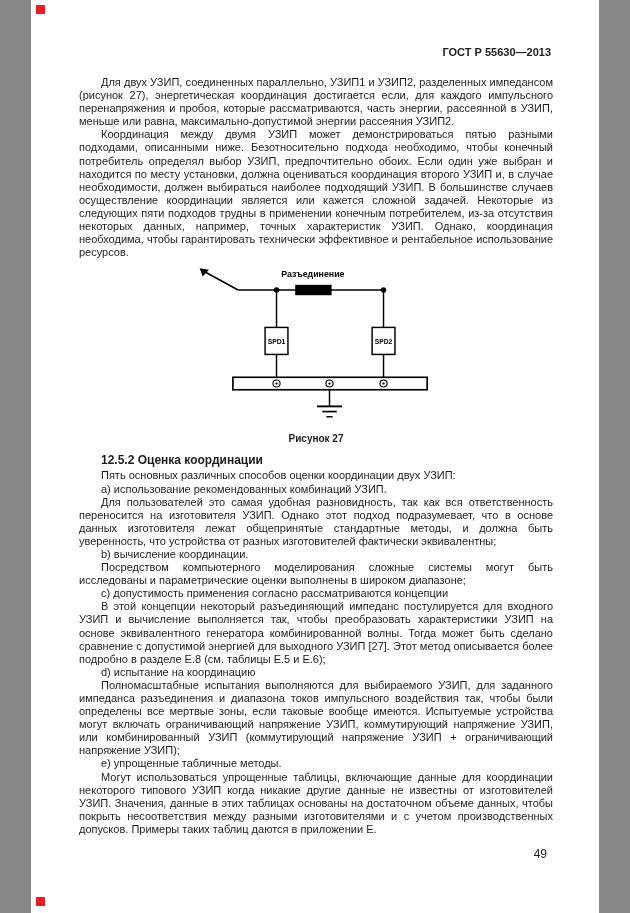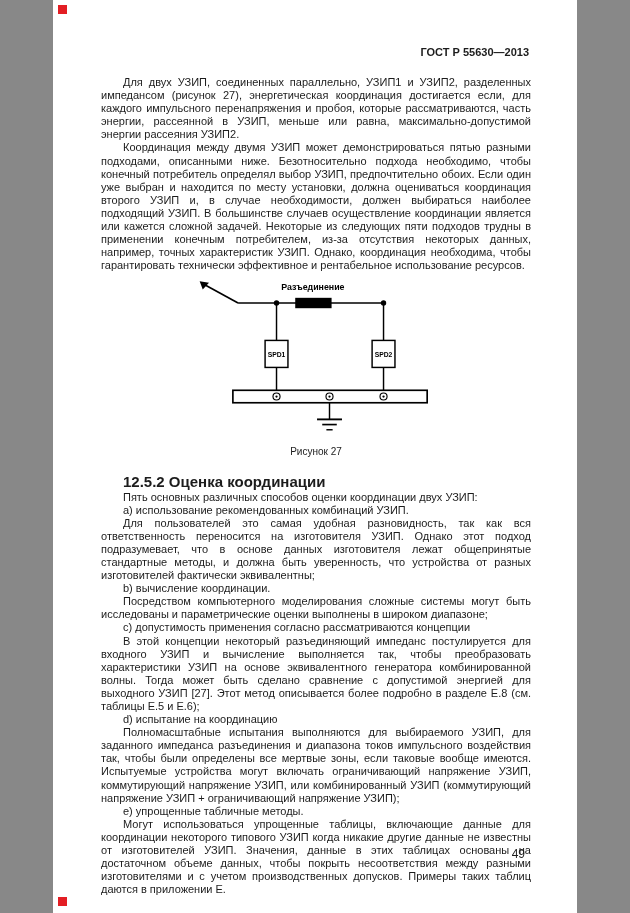--- a/index.html
+++ b/index.html
@@ -4,47 +4,48 @@
 <style>
   html,body { margin:0; padding:0; background:#888; }
   .page {
     position:relative;
     width:524px; height:913px;
     margin:0 auto;
     background:#ffffff;
     font-family:"Liberation Sans", sans-serif;
     color:#1c1c1c;
     overflow:hidden;
+    padding-left:44px;
   }
   .header {
     position:absolute; top:46px; left:48px; right:48px;
     text-align:right; font-weight:bold; font-size:11px;
   }
   .content {
     position:absolute; top:76px; left:48px; right:46px;
   }
   p.t {
     margin:0; padding:0;
     font-size:11px; line-height:13.1px;
     text-align:justify; text-indent:22px;
   }
   p.item { text-align:left; }
   p.heading {
-    margin:18px 0 2px 0;
-    font-size:15px; line-height:13.1px;
+    margin:10px 0 2px 0;
+    font-size:12px; line-height:13.1px;
     font-weight:bold; text-indent:22px;
   }
   figure.fig {
     margin:4px auto 4px auto;
     width:280px; text-align:center;
   }
   figure.fig svg { display:block; margin:0 auto; }
   figcaption.caption {
     margin-top:10px; margin-bottom:8px;
-    font-size:10px; 
+    font-size:10px; font-weight:bold;
   }
   .pagenum {
     position:absolute; top:847px; right:52px;
     font-size:12px;
   }
   .red-marker {
     position:absolute; width:9px; height:9px;
     background:#e31e24;
   }
   .m1 { left:5px;  top:5px;  }

